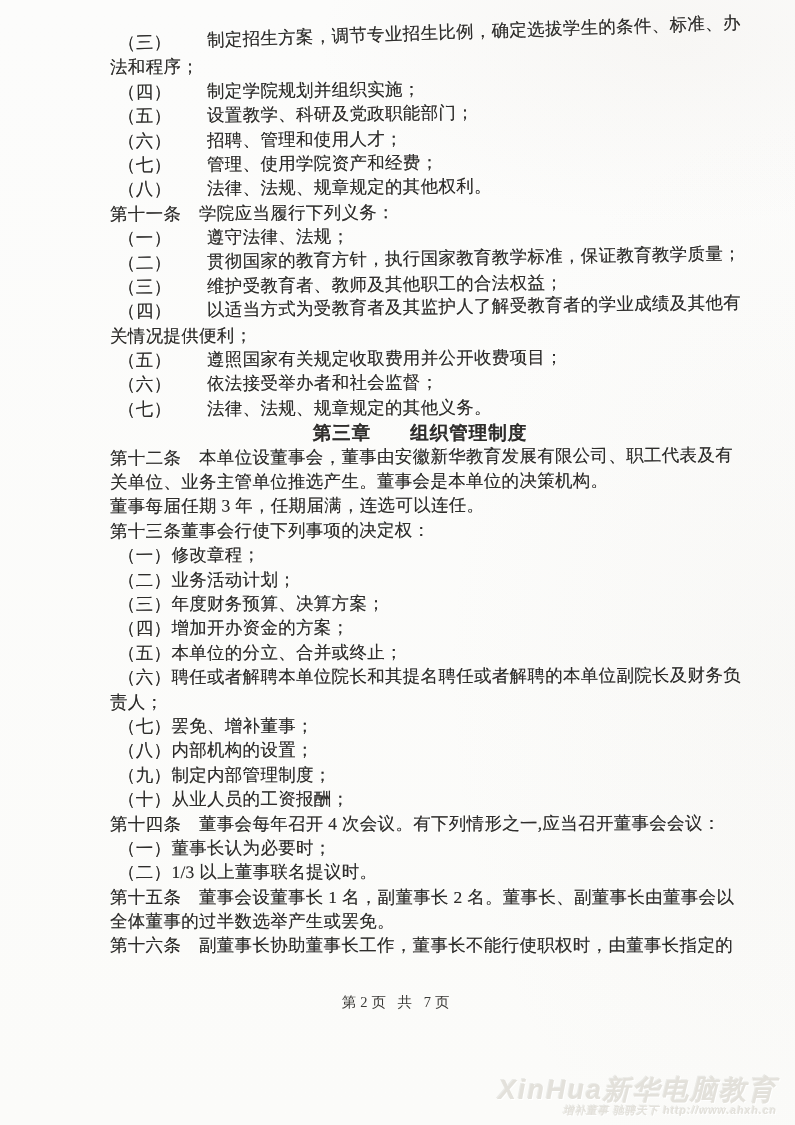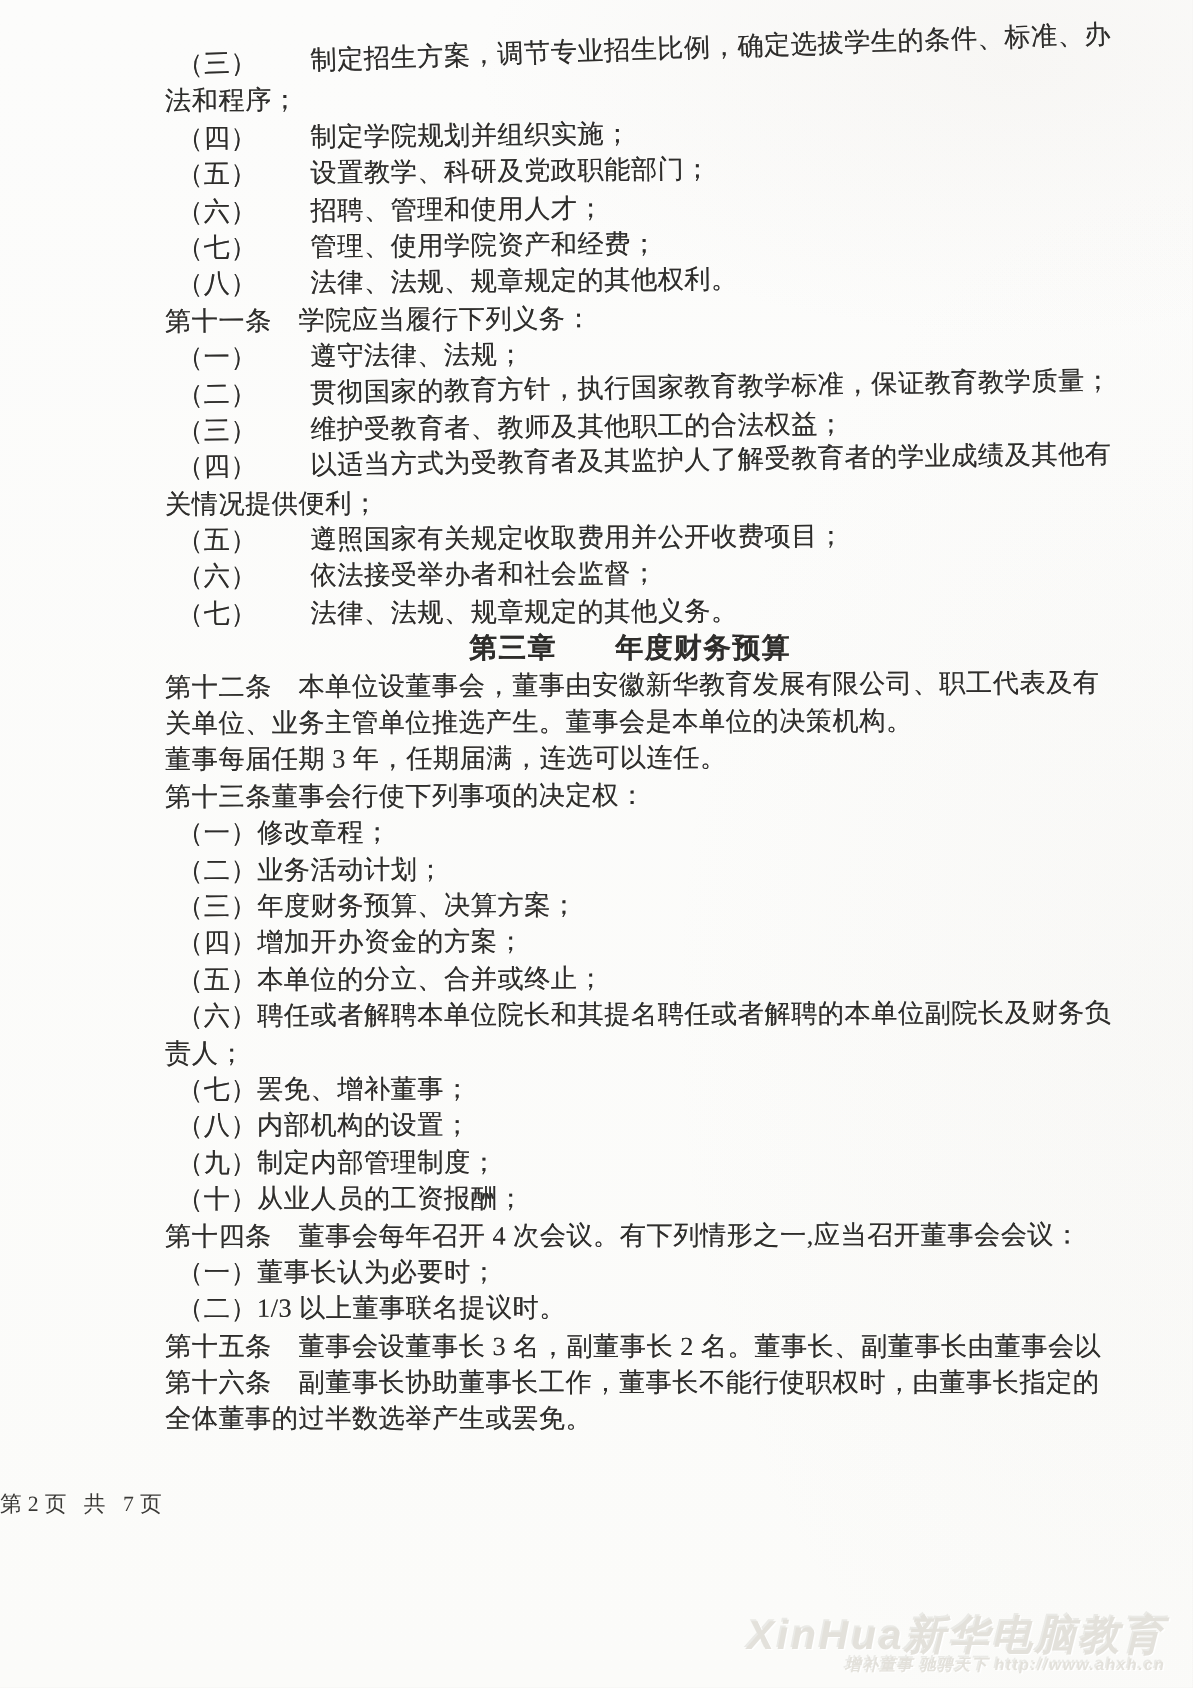--- a/index.html
+++ b/index.html
@@ -37,21 +37,21 @@
     font-weight:bold;
     text-align:center;
     letter-spacing:1px;
     font-size:18.5px;
     margin-left:-20px;
   }
   .footer{
     position:absolute;
     left:0; top:993px;
     width:795px;
-    text-align:left;
+    text-align:center;
     font-size:14.5px;
     letter-spacing:4px;
     color:#3a3936;
   }
   .watermark{
     position:absolute;
     right:18px; bottom:8px;
     text-align:right;
     color:#e3e1db;
     text-shadow:1px 1px 0 rgba(255,255,255,0.9), -1px -1px 0 rgba(160,158,150,0.18);
@@ -87,42 +87,42 @@
       <div class="line item" style="transform: rotate(-0.5deg);">（八）　　法律、法规、规章规定的其他权利。</div>
       <div class="line" style="transform: rotate(-0.4deg);">第十一条　学院应当履行下列义务：</div>
       <div class="line item" style="transform: rotate(-0.5deg);">（一）　　遵守法律、法规；</div>
       <div class="line item" style="transform: rotate(-0.9deg);">（二）　　贯彻国家的教育方针，执行国家教育教学标准，保证教育教学质量；</div>
       <div class="line item" style="transform: rotate(-0.6deg);">（三）　　维护受教育者、教师及其他职工的合法权益；</div>
       <div class="line item" style="transform: rotate(-0.8deg);">（四）　　以适当方式为受教育者及其监护人了解受教育者的学业成绩及其他有</div>
       <div class="line" style="transform: rotate(-0.3deg);">关情况提供便利；</div>
       <div class="line item" style="transform: rotate(-0.4deg);">（五）　　遵照国家有关规定收取费用并公开收费项目；</div>
       <div class="line item" style="transform: rotate(-0.4deg);">（六）　　依法接受举办者和社会监督；</div>
       <div class="line item" style="transform: rotate(-0.3deg);">（七）　　法律、法规、规章规定的其他义务。</div>
-      <div class="line heading">第三章　　年度财务预算</div>
+      <div class="line heading">第三章　　组织管理制度</div>
       <div class="line" style="transform: rotate(-0.3deg);">第十二条　本单位设董事会，董事由安徽新华教育发展有限公司、职工代表及有</div>
       <div class="line" style="transform: rotate(-0.2deg);">关单位、业务主管单位推选产生。董事会是本单位的决策机构。</div>
       <div class="line" style="transform: rotate(-0.2deg);">董事每届任期 3 年，任期届满，连选可以连任。</div>
       <div class="line" style="transform: rotate(-0.2deg);">第十三条董事会行使下列事项的决定权：</div>
       <div class="line item" style="transform: rotate(-0.2deg);">（一）修改章程；</div>
       <div class="line item" style="transform: rotate(-0.2deg);">（二）业务活动计划；</div>
       <div class="line item" style="transform: rotate(-0.2deg);">（三）年度财务预算、决算方案；</div>
       <div class="line item" style="transform: rotate(-0.2deg);">（四）增加开办资金的方案；</div>
       <div class="line item" style="transform: rotate(-0.2deg);">（五）本单位的分立、合并或终止；</div>
       <div class="line item" style="transform: rotate(-0.2deg);">（六）聘任或者解聘本单位院长和其提名聘任或者解聘的本单位副院长及财务负</div>
       <div class="line" style="transform: rotate(-0.1deg);">责人；</div>
       <div class="line item" style="transform: rotate(-0.1deg);">（七）罢免、增补董事；</div>
       <div class="line item" style="transform: rotate(-0.1deg);">（八）内部机构的设置；</div>
       <div class="line item" style="transform: rotate(-0.1deg);">（九）制定内部管理制度；</div>
       <div class="line item" style="transform: rotate(-0.1deg);">（十）从业人员的工资报酬；</div>
       <div class="line" style="transform: rotate(-0.1deg);">第十四条　董事会每年召开 4 次会议。有下列情形之一,应当召开董事会会议：</div>
       <div class="line item" style="transform: rotate(-0.1deg);">（一）董事长认为必要时；</div>
       <div class="line item" style="transform: rotate(-0.1deg);">（二）1/3 以上董事联名提议时。</div>
-      <div class="line">第十五条　董事会设董事长 3 名，副董事长 2 名。董事长、副董事长由董事会以</div>
+      <div class="line">第十五条　董事会设董事长 1 名，副董事长 2 名。董事长、副董事长由董事会以</div>
+      <div class="line">全体董事的过半数选举产生或罢免。</div>
       <div class="line">第十六条　副董事长协助董事长工作，董事长不能行使职权时，由董事长指定的</div>
-      <div class="line">全体董事的过半数选举产生或罢免。</div>
     </div>
 
   <div class="footer">第2页 共 7页</div>
 
   <div class="watermark">
     <div class="brand">XinHua新华电脑教育</div>
     <div class="tagline">增补董事 驰骋天下  http://www.ahxh.cn</div>
   </div>
 
 </div>

